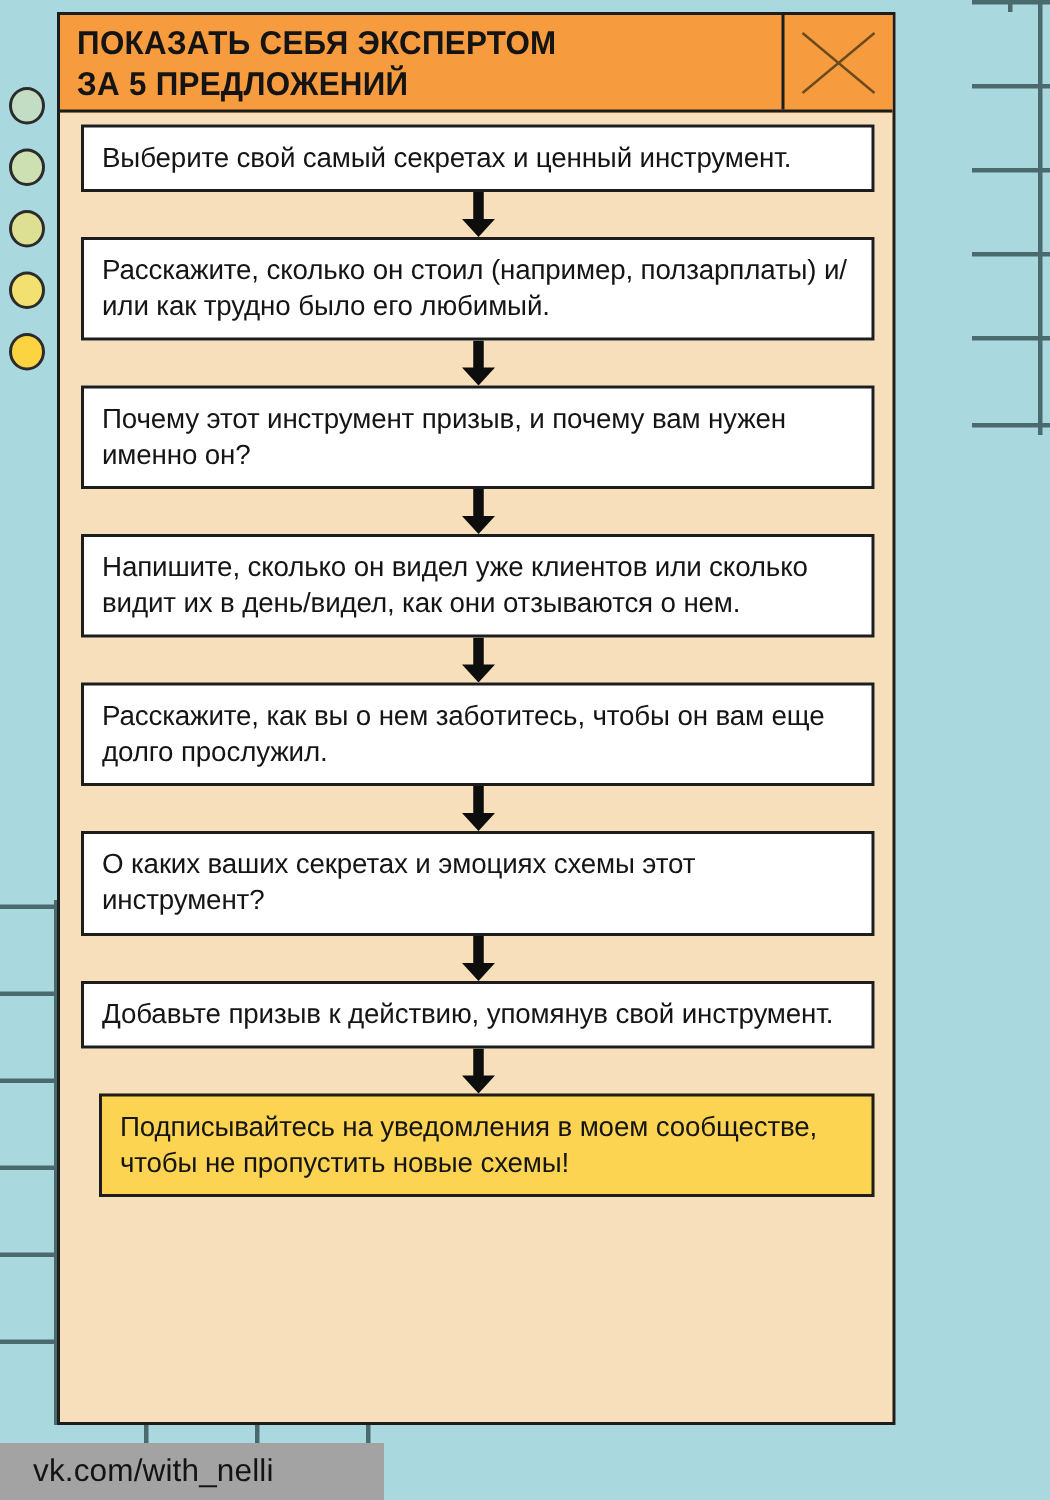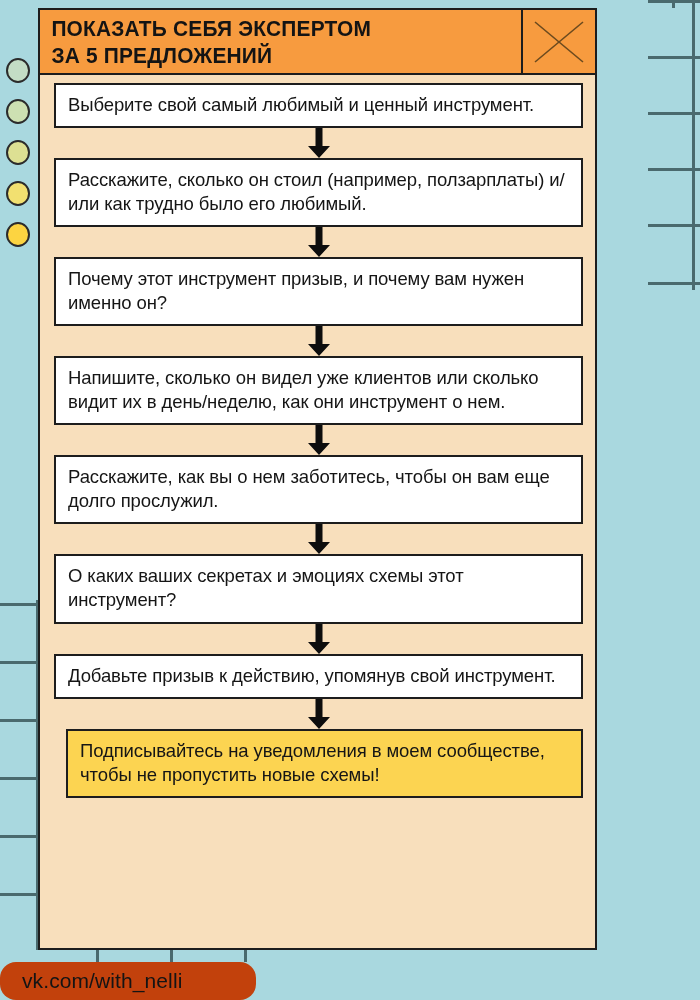--- a/index.html
+++ b/index.html
@@ -119,25 +119,24 @@
   }
   .arrow-wrap svg { display: block; }
 
   
   #footer-bar {
     position: absolute;
     left: 0;
     bottom: 0;
     width: 256px;
     height: 38px;
-    background: #c2410c;
+    background: #a3a3a3;
     display: flex;
     align-items: center;
     z-index: 5;
-    border-radius: 16px;
   }
   #footer-link {
     padding-left: 22px;
     font-size: 21px;
     color: #141414;
     letter-spacing: 0.1px;
   }
 </style>
 </head>
 <body>
@@ -179,39 +178,39 @@
 ЗА 5 ПРЕДЛОЖЕНИЙ</div>
     <div id="header-mark">
       <svg width="54" height="46" viewBox="0 0 54 46">
         <line x1="3" y1="3" x2="51" y2="43" stroke="#6b4a1e" stroke-width="1.6"></line>
         <line x1="51" y1="3" x2="3" y2="43" stroke="#6b4a1e" stroke-width="1.6"></line>
       </svg>
     </div>
   </div>
 
   <div id="steps">
-      <div class="step-box">Выберите свой самый любимый и ценный инструмент.</div>
+      <div class="step-box">Выберите свой самый секретах и ценный инструмент.</div>
       <div class="arrow-wrap">
         <svg width="26" height="30" viewBox="0 0 26 30">
           <path d="M9.5 0 H16.5 V18 H24 L13 30 L2 18 H9.5 Z" fill="#0d0d0d"></path>
         </svg>
       </div>
       <div class="step-box">Расскажите, сколько он стоил (например, ползарплаты) и/или как трудно было его любимый.</div>
       <div class="arrow-wrap">
         <svg width="26" height="30" viewBox="0 0 26 30">
           <path d="M9.5 0 H16.5 V18 H24 L13 30 L2 18 H9.5 Z" fill="#0d0d0d"></path>
         </svg>
       </div>
       <div class="step-box">Почему этот инструмент призыв, и почему вам нужен именно он?</div>
       <div class="arrow-wrap">
         <svg width="26" height="30" viewBox="0 0 26 30">
           <path d="M9.5 0 H16.5 V18 H24 L13 30 L2 18 H9.5 Z" fill="#0d0d0d"></path>
         </svg>
       </div>
-      <div class="step-box">Напишите, сколько он видел уже клиентов или сколько видит их в день/неделю, как они инструмент о нем.</div>
+      <div class="step-box">Напишите, сколько он видел уже клиентов или сколько видит их в день/видел, как они отзываются о нем.</div>
       <div class="arrow-wrap">
         <svg width="26" height="30" viewBox="0 0 26 30">
           <path d="M9.5 0 H16.5 V18 H24 L13 30 L2 18 H9.5 Z" fill="#0d0d0d"></path>
         </svg>
       </div>
       <div class="step-box">Расскажите, как вы о нем заботитесь, чтобы он вам еще долго прослужил.</div>
       <div class="arrow-wrap">
         <svg width="26" height="30" viewBox="0 0 26 30">
           <path d="M9.5 0 H16.5 V18 H24 L13 30 L2 18 H9.5 Z" fill="#0d0d0d"></path>
         </svg>

